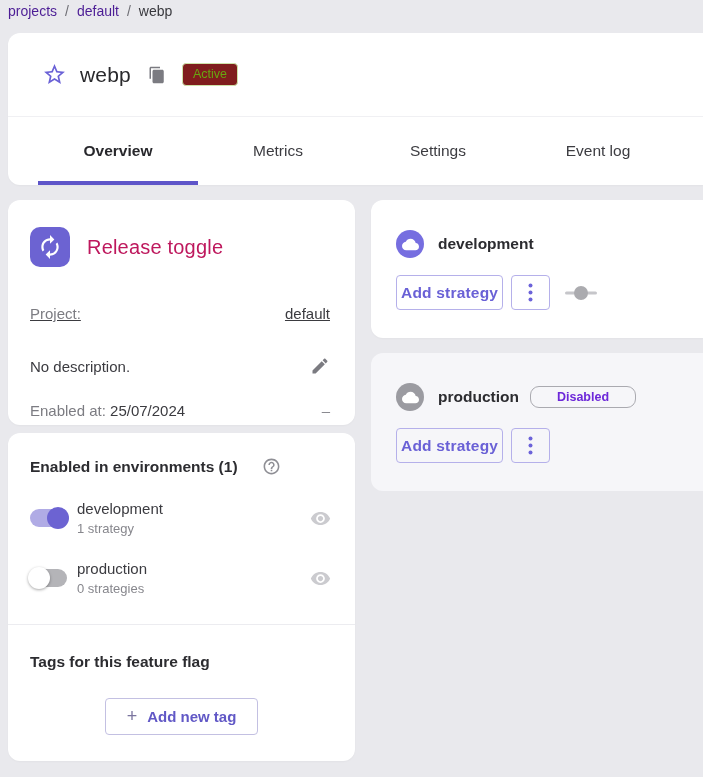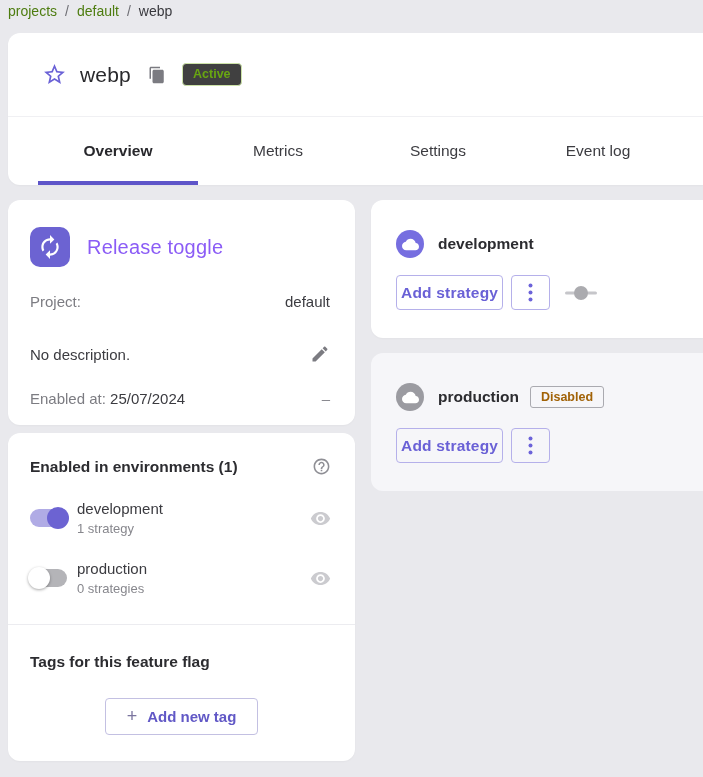--- a/index.html
+++ b/index.html
@@ -11,21 +11,21 @@
     overflow:hidden;
     position:relative;
   }
   .page { width:703px; height:777px; }
 
   
   .breadcrumb {
     display:flex; align-items:center; gap:8px;
     padding:2px 0 0 8px; font-size:14px; height:19px;
   }
-  .breadcrumb a { color:#4d7c0f; text-decoration:none; cursor:pointer; }
+  .breadcrumb a { color:#4c1d95; text-decoration:none; cursor:pointer; }
   .breadcrumb .sep { color:#6e6e74; }
   .breadcrumb .current { color:#38383d; }
 
   
   .header-card {
     margin:14px 0 0 8px;
     background:#fff;
     border-radius:12px 0 0 12px;
     box-shadow:0 1px 2px rgba(0,0,0,0.03);
   }
@@ -33,22 +33,22 @@
     height:83px; display:flex; align-items:center;
     padding-left:34px;
   }
   .title-row h1 {
     font-size:21px; font-weight:500; color:#29292c;
     margin-left:13px; letter-spacing:.2px;
   }
   .icon-btn { display:inline-flex; align-items:center; justify-content:center; cursor:pointer; background:none; border:none; }
   .badge-active {
     margin-left:16px;
-    font-size:12.5px; font-weight:bold; color:#68a611;
-    background:#404040; border:1px solid #cde3a8;
+    font-size:12.5px; font-weight:normal; color:#68a611;
+    background:#7f1d1d; border:1px solid #cde3a8;
     border-radius:4px; padding:4px 10px; line-height:1;
   }
   .copy-wrap { margin-left:17px; }
   .title-divider { border-top:1px solid #f0f0f3; }
   .tabs { display:flex; padding-left:30px; height:68px;text-align:center; }
   .tab {
     width:160px; display:flex; align-items:center; justify-content:center;
     font-size:15.5px; color:#3c3c41; position:relative; cursor:pointer;
   }
   .tab.active { font-weight:bold; color:#28282c; }
@@ -65,36 +65,36 @@
   .card { background:#fff; border-radius:12px; box-shadow:0 1px 2px rgba(0,0,0,0.03); }
   .left-col { display:flex; flex-direction:column; gap:8px; }
 
   
   .details-card { padding:27px 25px 27px 22px; height:225px; }
   .type-row { display:flex; align-items:center; }
   .type-icon {
     width:40px; height:40px; border-radius:10px; background:#6c63d2;
     display:flex; align-items:center; justify-content:center; flex:none;
   }
-  .type-row h2 { margin-left:17px; font-size:20px; font-weight:500; color:#8b5cf6; letter-spacing:.2px; }
+  .type-row h2 { margin-left:17px; font-size:20px; font-weight:500; color:#be185d; letter-spacing:.2px; }
   .detail-row {
     display:flex; justify-content:space-between; align-items:center;
     font-size:15px;
   }
-  .detail-row.r1 { margin-top:26px; }
+  .detail-row.r1 { margin-top:38px;text-decoration:underline; }
   .detail-row.r2 { margin-top:34px; }
   .detail-row.r3 { margin-top:26px; }
   .lbl { color:#7c7c82; }
   .val { color:#3b3b40; }
   .dash { color:#8a8a90; font-size:15px; }
 
   
   .env-card { padding:24px 0 26px; }
   .env-head {
-    display:flex; align-items:center; gap:24px; padding:0 24px 0 22px;justify-content:space-between;
+    display:flex; align-items:center; gap:24px; padding:0 24px 0 22px;
   }
   .env-head h3, .tags-title { font-size:15.5px; font-weight:bold; color:#2c2c30; }
   .env-row {
     display:flex; align-items:center; padding:0 24px 0 22px; margin-top:24px;
   }
   .switch { display:inline-block; width:37px; height:18px; border-radius:10px; position:relative; flex:none; cursor:pointer; }
   .switch.on  { background:#b0abe5; }
   .switch.on  .thumb { position:absolute; right:-2px; top:-2px; width:22px; height:22px; border-radius:50%; background:#6c63d2; }
   .switch.off { background:#b4b4b8; }
   .switch.off .thumb { position:absolute; left:-2px; top:-2px; width:22px; height:22px; border-radius:50%; background:#fff; box-shadow:0 1px 3px rgba(0,0,0,.35); }
@@ -122,22 +122,22 @@
   .env-panel.disabled-panel { background:#f6f6f9; box-shadow:none; min-height:138px; }
   .panel-head { display:flex; align-items:center; }
   .cloud-circle {
     width:28px; height:28px; border-radius:50%;
     display:flex; align-items:center; justify-content:center; flex:none;
   }
   .cloud-circle.purple { background:#766ee0; }
   .cloud-circle.gray { background:#9b9ba1; }
   .panel-name { margin-left:14px; font-size:15.5px; font-weight:bold; color:#2c2c30; }
   .chip-disabled {
-    margin-left:11px; font-size:12.5px; font-weight:bold; color:#a16207;
-    border:1px solid #aaaab0; border-radius:3px; padding:4px 10px; line-height:1;
+    margin-left:11px; font-size:12.5px; font-weight:bold; color:#6d28d9;
+    border:1px solid #aaaab0; border-radius:9px; padding:4px 26px; line-height:1;
     background:transparent;
   }
   .panel-actions { display:flex; align-items:center; margin-top:17px; }
   .btn-outline {
     height:35px; border:1px solid #b5b0ea; border-radius:4px; background:transparent;
     color:#6a61d6; font-size:15.5px; font-weight:bold; padding:0 4px;
     cursor:pointer; font-family:inherit; letter-spacing:.2px;
   }
   .kebab-btn {
     width:39px; height:35px; margin-left:8px;

